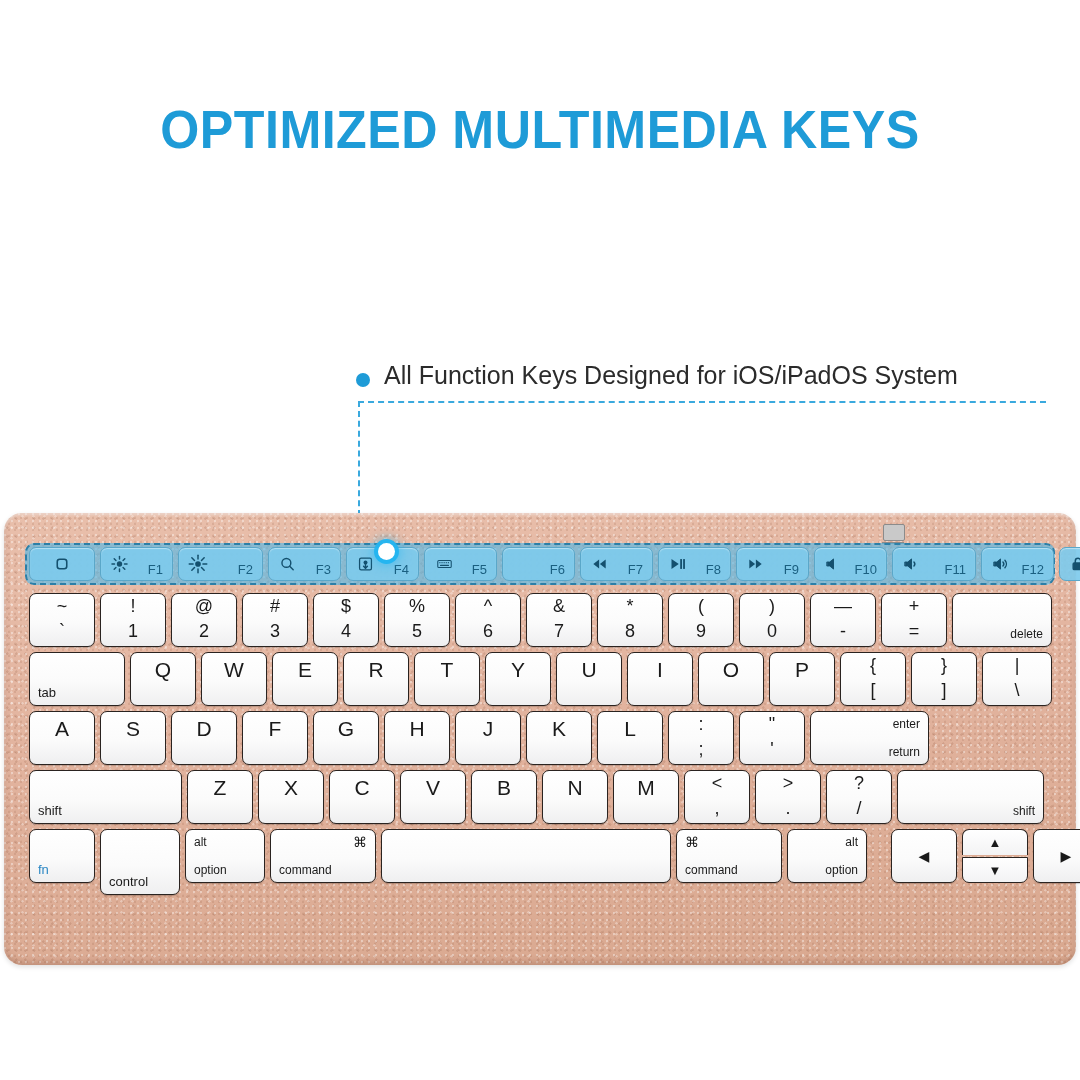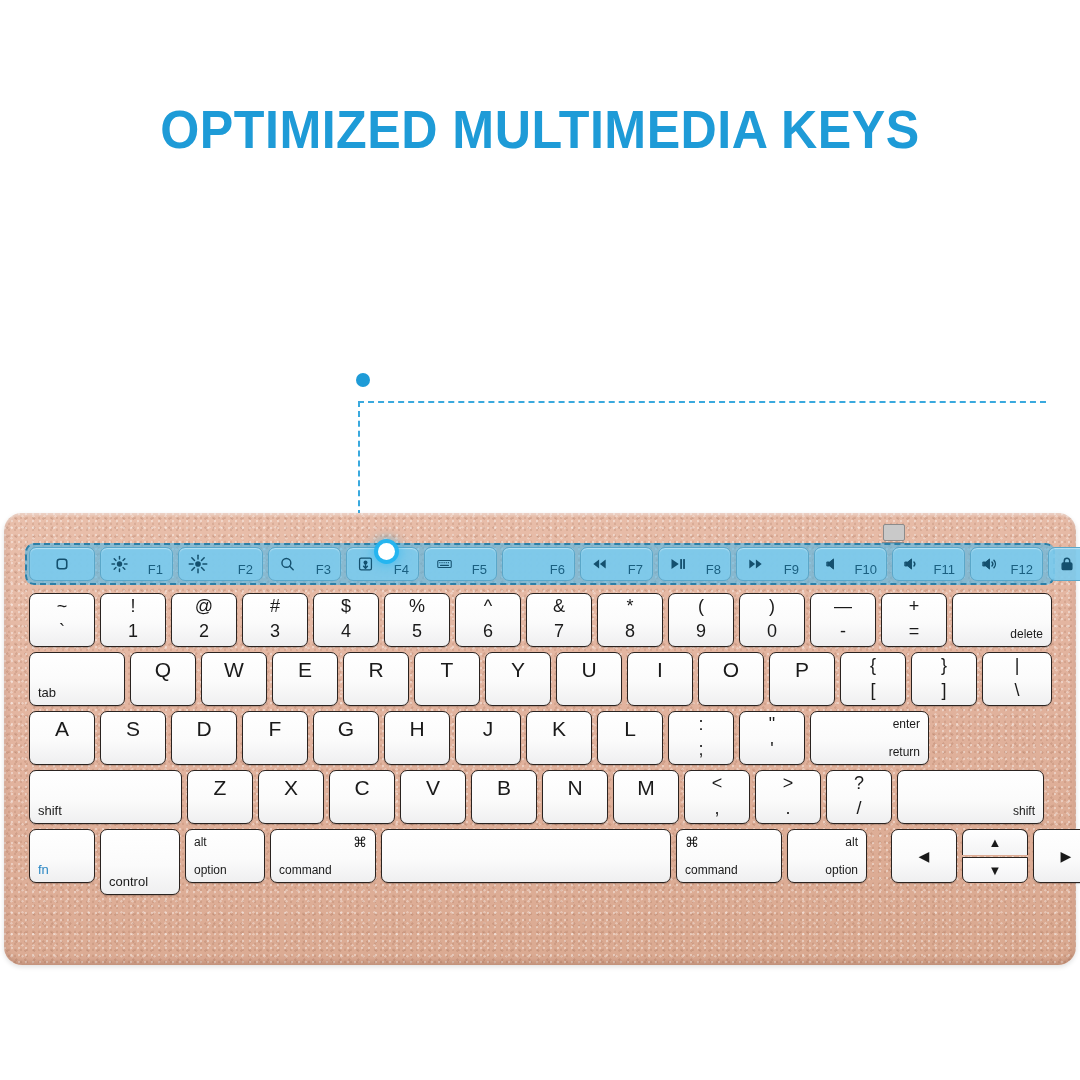--- a/index.html
+++ b/index.html
@@ -174,20 +174,21 @@
   .updown .up  {top:0;border-radius:7px 7px 0 0;border-bottom:none;}
   .updown .down{bottom:0;border-radius:0 0 7px 7px;}
 </style>
 </head>
 <body>
 
 <div id="headline">OPTIMIZED MULTIMEDIA KEYS</div>
 
 <div id="callout">
   <div id="callout-bullet"></div>
+  <div id="callout-text">All Function Keys Designed for iOS/iPadOS System</div>
   <div id="callout-hline"></div>
   <div id="callout-vline"></div>
 </div>
 
 <div id="keyboard">
   <div id="bezel-indicator"></div>
   <div id="fn-band"></div>
   <div class="krow" id="row-fn">
       <div class="fkey home" style="width: 66px;">
         <span class="ficon">
@@ -295,21 +296,21 @@
         <span class="flabel">F9</span>
       </div>
       <div class="fkey" style="width: 73px;">
         <span class="ficon">
           <svg width="19" height="19" viewBox="0 0 24 24" fill="none" stroke="#14506e" stroke-width="1.8" stroke-linecap="round" stroke-linejoin="round">
             <path d="M4 9.5h3.3L12 5.6v12.8L7.3 14.5H4z" fill="#14506e" stroke="#14506e" stroke-width="1.2"></path>
           </svg>
         </span>
         <span class="flabel">F10</span>
       </div>
-      <div class="fkey" style="width: 73px;">
+      <div class="fkey" style="width: 84px;">
         <span class="ficon">
           <svg width="19" height="19" viewBox="0 0 24 24" fill="none" stroke="#14506e" stroke-width="1.8" stroke-linecap="round" stroke-linejoin="round">
             <path d="M4 9.5h3.3L12 5.6v12.8L7.3 14.5H4z" fill="#14506e" stroke="#14506e" stroke-width="1.2"></path>
             <path d="M15.1 9.4a3.9 3.9 0 010 5.2"></path>
           </svg>
         </span>
         <span class="flabel">F11</span>
       </div>
       <div class="fkey" style="width: 73px;">
         <span class="ficon">

